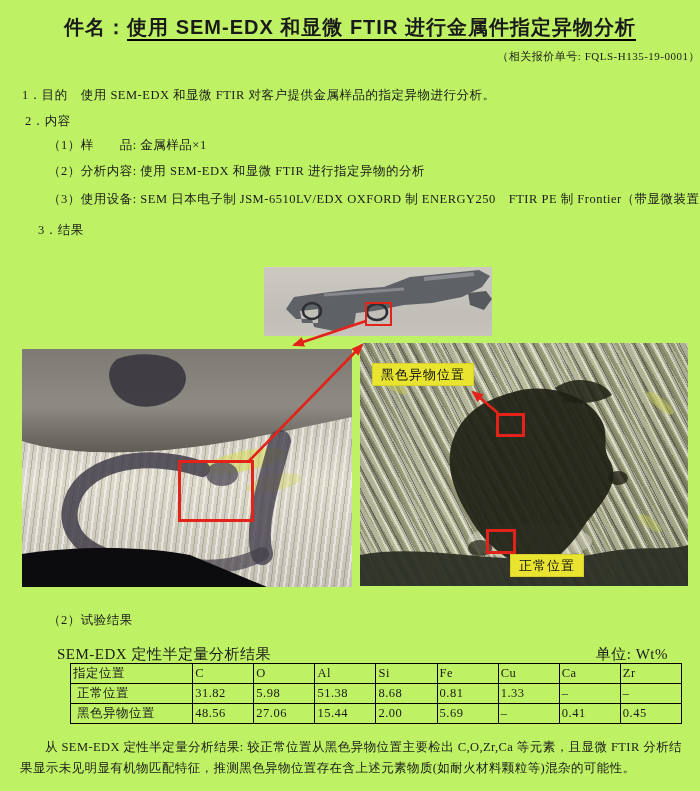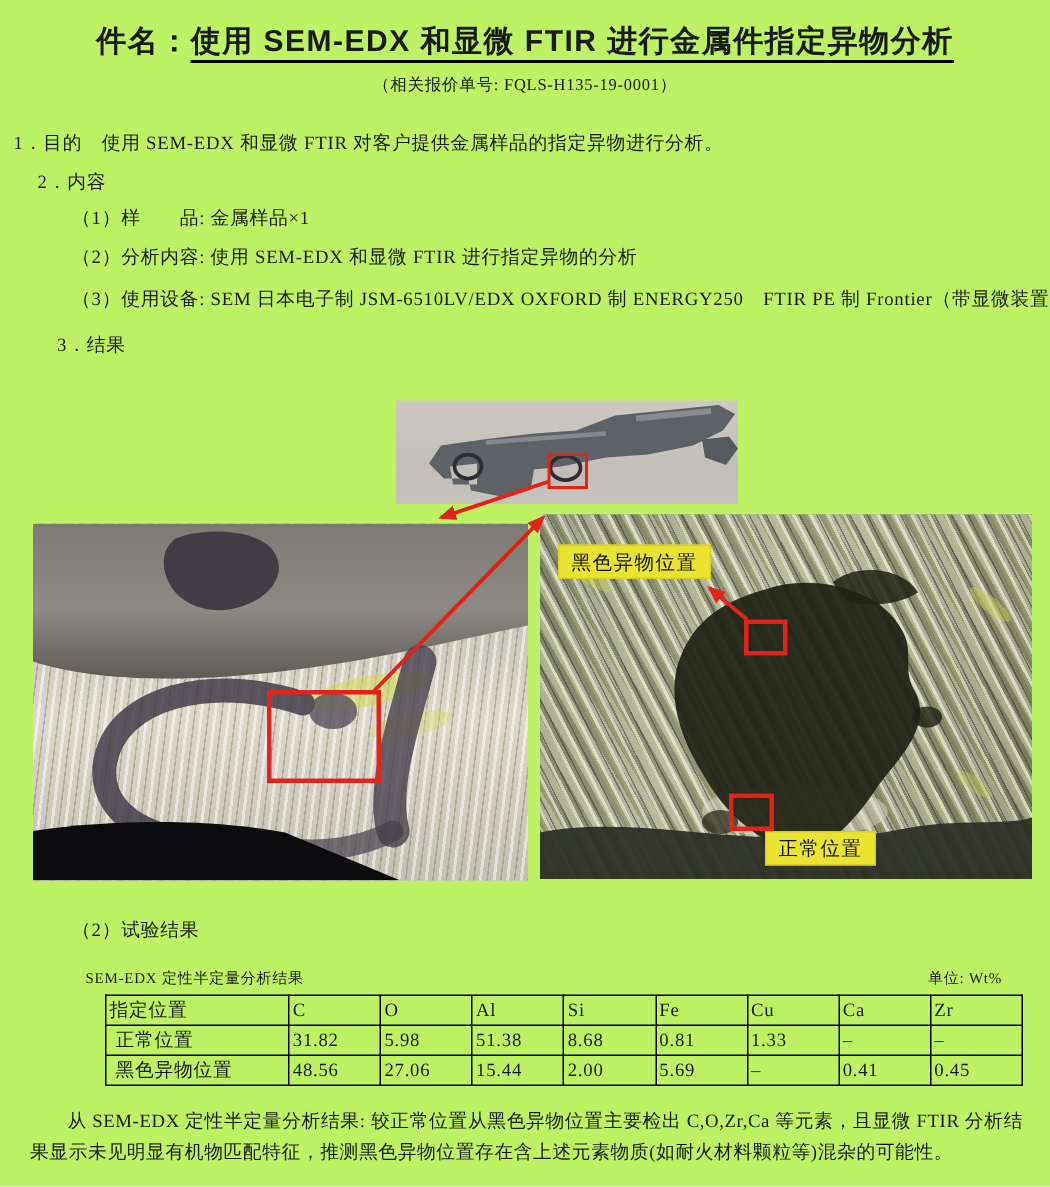--- a/index.html
+++ b/index.html
@@ -3,24 +3,24 @@
 <meta charset="utf-8">
 <style>
   html,body{margin:0;padding:0;background:#fff;}
   .page{position:relative;width:700px;height:791px;background:#bef264;overflow:hidden;
         font-family:"Liberation Serif","DejaVu Serif",serif;color:#1a1a1a;}
   .abs{position:absolute;white-space:nowrap;}
   
   .title{top:14px;left:0;width:700px;text-align:center;font-family:"Liberation Sans","DejaVu Sans",sans-serif;
          font-weight:bold;font-size:20px;letter-spacing:1px;}
   .title .u{border-bottom:2.5px solid #000;padding-bottom:1px;}
-  .subtitle{top:49px;left:0;width:700px;text-align:center;font-size:11px;letter-spacing:.5px;}
+  .subtitle{top:49px;left:0;width:700px;text-align:right;font-size:11px;letter-spacing:.5px;}
   
   .line{font-size:12.5px;letter-spacing:.5px;}
-  .l-s1{top:87px;left:9px;}
+  .l-s1{top:87px;left:22px;}
   .l-s1 .sec-text{margin-left:13px;}
   .l-s2{top:113px;left:25px;text-align:center;}
   .l-i1{top:137px;left:48px;}
   .l-i2{top:163px;left:48px;}
   .l-i3{top:191px;left:48px;}
   .l-s3{top:222px;left:38px;}
   .l-i4{top:246px;left:48px;}
   .l-i5{top:612px;left:48px;}
   .legend{margin-left:24px;}
   .legend-sq{display:inline-block;width:9px;height:9px;border:1.5px solid #e32219;margin-right:3px;vertical-align:-1px;background:#fff;}
@@ -45,21 +45,21 @@
   .sq-top{left:365px;top:42px;width:23px;height:20px;border-width:2.5px;}
   .sq-left{left:178px;top:200px;width:70px;height:56px;}
   .sq-r1{left:496px;top:153px;width:23px;height:18px;}
   .sq-r2{left:486px;top:269px;width:24px;height:19px;}
   .ylabel{position:absolute;background:#e9e42f;color:#111;font-size:13px;letter-spacing:1px;
           padding:4px 8px;z-index:6;line-height:1;border:1px solid #d6d12a;}
   .lb1{left:372px;top:103px;}
   .lb2{left:510px;top:294px;}
   .overlay{position:absolute;top:0;left:0;width:700px;height:336px;z-index:5;pointer-events:none;}
   
-  .caption-row{top:645px;left:57px;width:611px;display:flex;justify-content:space-between;font-size:10px;letter-spacing:.5px;}
+  .caption-row{top:645px;left:57px;width:611px;display:flex;justify-content:space-between;font-size:15px;letter-spacing:.5px;}
   .result-table{position:absolute;top:663px;left:70px;width:612px;border-collapse:collapse;
       font-size:12.5px;table-layout:fixed;}
   .result-table td{border:1.2px solid #000;height:19px;padding:0 2px;letter-spacing:.5px;}
   .result-table td.rowlab{text-align:left;padding-left:6px;}
   .conclusion{top:737px;left:20px;width:662px;font-size:12.5px;line-height:20.5px;
       letter-spacing:.4px;text-indent:25px;white-space:normal;text-align:justify;}
 </style>
 </head>
 <body>
 

